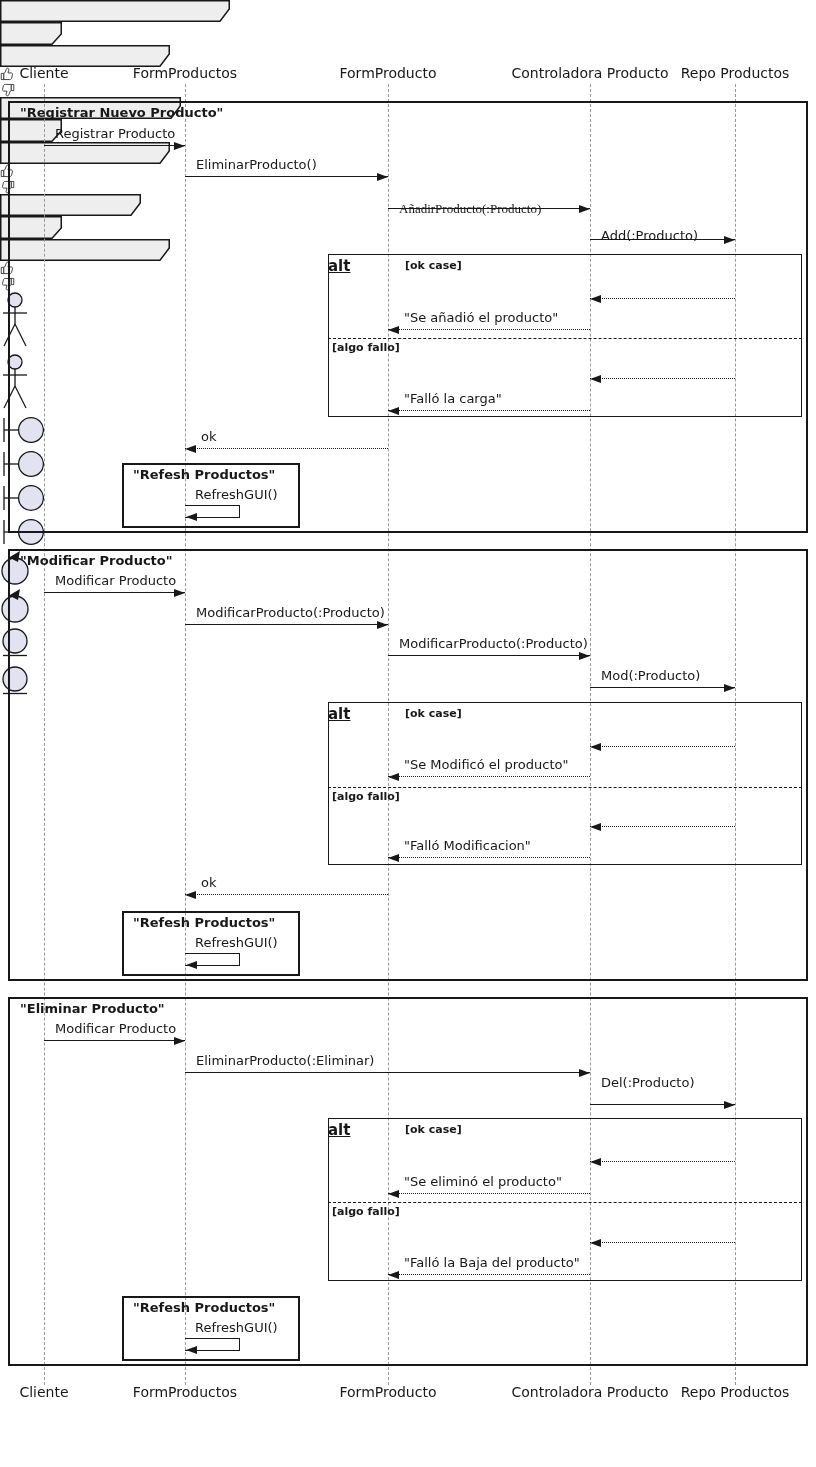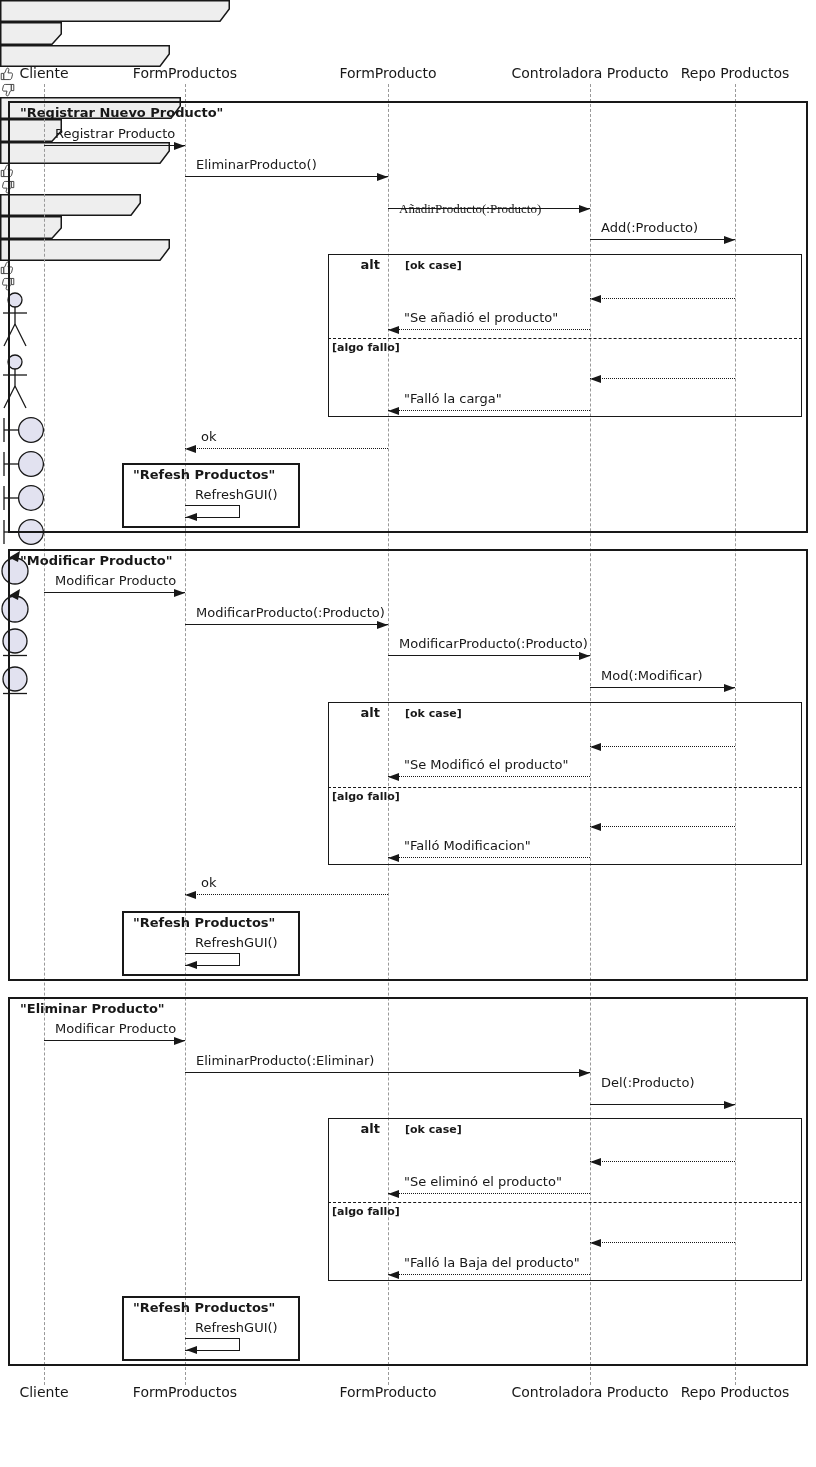--- a/index.html
+++ b/index.html
@@ -5,21 +5,21 @@
   html,body { margin:0; padding:0; background:#ffffff; }
   #canvas {
     position:relative; width:816px; height:1467px; overflow:hidden;
     background:#ffffff; color:#181818;
     font-family:"DejaVu Sans","Liberation Sans",sans-serif;
   }
   .msg-label { position:absolute; font-size:13px; line-height:1.25; white-space:nowrap; color:#181818; }
   .plabel { position:absolute; font-size:14px; white-space:nowrap; text-align:center; color:#181818; }
   .frame-title { position:absolute; font-size:13px; font-weight:bold; white-space:nowrap; color:#181818; }
   .guard { position:absolute; font-size:11px; font-weight:bold; white-space:nowrap; color:#181818; }
-  .alt-word { position:absolute; font-size:13px; font-weight:bold; text-align:right; color:#181818; }
+  .alt-word { position:absolute; font-size:15px; font-weight:bold; text-align:left; color:#181818;text-decoration:underline; }
   .lifeline { position:absolute; width:0; border-left:1px dashed #999999; }
   .frame-border { position:absolute; border:2px solid #181818; box-sizing:border-box; background:transparent; }
   .alt-border { position:absolute; border:1.5px solid #181818; box-sizing:border-box; background:transparent; }
   .divider { position:absolute; height:0; border-top:1px dashed #181818; }
   .mline-solid { position:absolute; height:0; border-top:1px solid #181818; }
   .mline-dotted { position:absolute; height:0; border-top:1px dotted #181818; }
   .head-right { position:absolute; width:0; height:0; border-top:4px solid transparent; border-bottom:4px solid transparent; border-left:11px solid #181818; }
   .head-left  { position:absolute; width:0; height:0; border-top:4px solid transparent; border-bottom:4px solid transparent; border-right:11px solid #181818; }
   .self-loop { position:absolute; border:1px solid #181818; border-left:none; box-sizing:border-box; }
 </style>
@@ -57,21 +57,21 @@
     <div class="head-right" style="left: 174px; top: 141.5px;"></div>
     <div class="msg-label" style="left: 55px; top: 126px;">Registrar Producto</div>
     <div class="mline-solid" style="left: 185px; top: 176px; width: 203px;"></div>
     <div class="head-right" style="left: 377px; top: 172.5px;"></div>
     <div class="msg-label" style="left: 196px; top: 157px;">EliminarProducto()</div>
     <div class="mline-solid" style="left: 388px; top: 208px; width: 202px;"></div>
     <div class="head-right" style="left: 579px; top: 204.5px;"></div>
     <div class="msg-label" style="left: 399px; top: 201px; font-family: Liberation Serif, serif;">AñadirProducto(:Producto)</div>
     <div class="mline-solid" style="left: 590px; top: 239px; width: 145px;"></div>
     <div class="head-right" style="left: 724px; top: 235.5px;"></div>
-    <div class="msg-label" style="left: 601px; top: 220px;">Add(:Producto)</div>
+    <div class="msg-label" style="left: 601px; top: 228px;">Add(:Producto)</div>
     <div class="mline-dotted" style="left: 590px; top: 298px; width: 145px;"></div>
     <div class="head-left" style="left: 590px; top: 294.5px;"></div>
     <div style="left: 608px; top: 280px; width: 15px; height: 15px;"><svg width="15" height="15" viewBox="0 0 16 16">
   <g stroke="#2b2b2b" stroke-width="0.9" fill="#fdfdfd" stroke-linejoin="round">
     <rect x="1.3" y="6.8" width="2.8" height="6.6"></rect>
     <path d="M4.1,13.4 L10.4,13.4 C11.5,13.4 12.2,12.8 12.4,11.8 L13.3,8.2 C13.6,7.1 12.9,6.3 11.8,6.3 L8.5,6.3 L9.4,3.2 C9.7,2 9.1,1.2 8.1,1.2 C7.4,1.2 7,1.6 6.7,2.4 L5.5,5.4 C5.2,6.2 4.7,6.7 4.1,7 Z"></path>
   </g>
       </svg></div>
     <div class="mline-dotted" style="left: 388px; top: 329px; width: 202px;"></div>
     <div class="head-left" style="left: 388px; top: 325.5px;"></div>
@@ -115,21 +115,21 @@
     <div class="head-right" style="left: 174px; top: 588.5px;"></div>
     <div class="msg-label" style="left: 55px; top: 573px;">Modificar Producto</div>
     <div class="mline-solid" style="left: 185px; top: 624px; width: 203px;"></div>
     <div class="head-right" style="left: 377px; top: 620.5px;"></div>
     <div class="msg-label" style="left: 196px; top: 605px;">ModificarProducto(:Producto)</div>
     <div class="mline-solid" style="left: 388px; top: 655px; width: 202px;"></div>
     <div class="head-right" style="left: 579px; top: 651.5px;"></div>
     <div class="msg-label" style="left: 399px; top: 636px;">ModificarProducto(:Producto)</div>
     <div class="mline-solid" style="left: 590px; top: 687px; width: 145px;"></div>
     <div class="head-right" style="left: 724px; top: 683.5px;"></div>
-    <div class="msg-label" style="left: 601px; top: 668px;">Mod(:Modificar)</div>
+    <div class="msg-label" style="left: 601px; top: 668px;">Mod(:Producto)</div>
     <div class="mline-dotted" style="left: 590px; top: 746px; width: 145px;"></div>
     <div class="head-left" style="left: 590px; top: 742.5px;"></div>
     <div style="left: 608px; top: 728px; width: 15px; height: 15px;"><svg width="15" height="15" viewBox="0 0 16 16">
   <g stroke="#2b2b2b" stroke-width="0.9" fill="#fdfdfd" stroke-linejoin="round">
     <rect x="1.3" y="6.8" width="2.8" height="6.6"></rect>
     <path d="M4.1,13.4 L10.4,13.4 C11.5,13.4 12.2,12.8 12.4,11.8 L13.3,8.2 C13.6,7.1 12.9,6.3 11.8,6.3 L8.5,6.3 L9.4,3.2 C9.7,2 9.1,1.2 8.1,1.2 C7.4,1.2 7,1.6 6.7,2.4 L5.5,5.4 C5.2,6.2 4.7,6.7 4.1,7 Z"></path>
   </g>
       </svg></div>
     <div class="mline-dotted" style="left: 388px; top: 776px; width: 202px;"></div>
     <div class="head-left" style="left: 388px; top: 772.5px;"></div>

